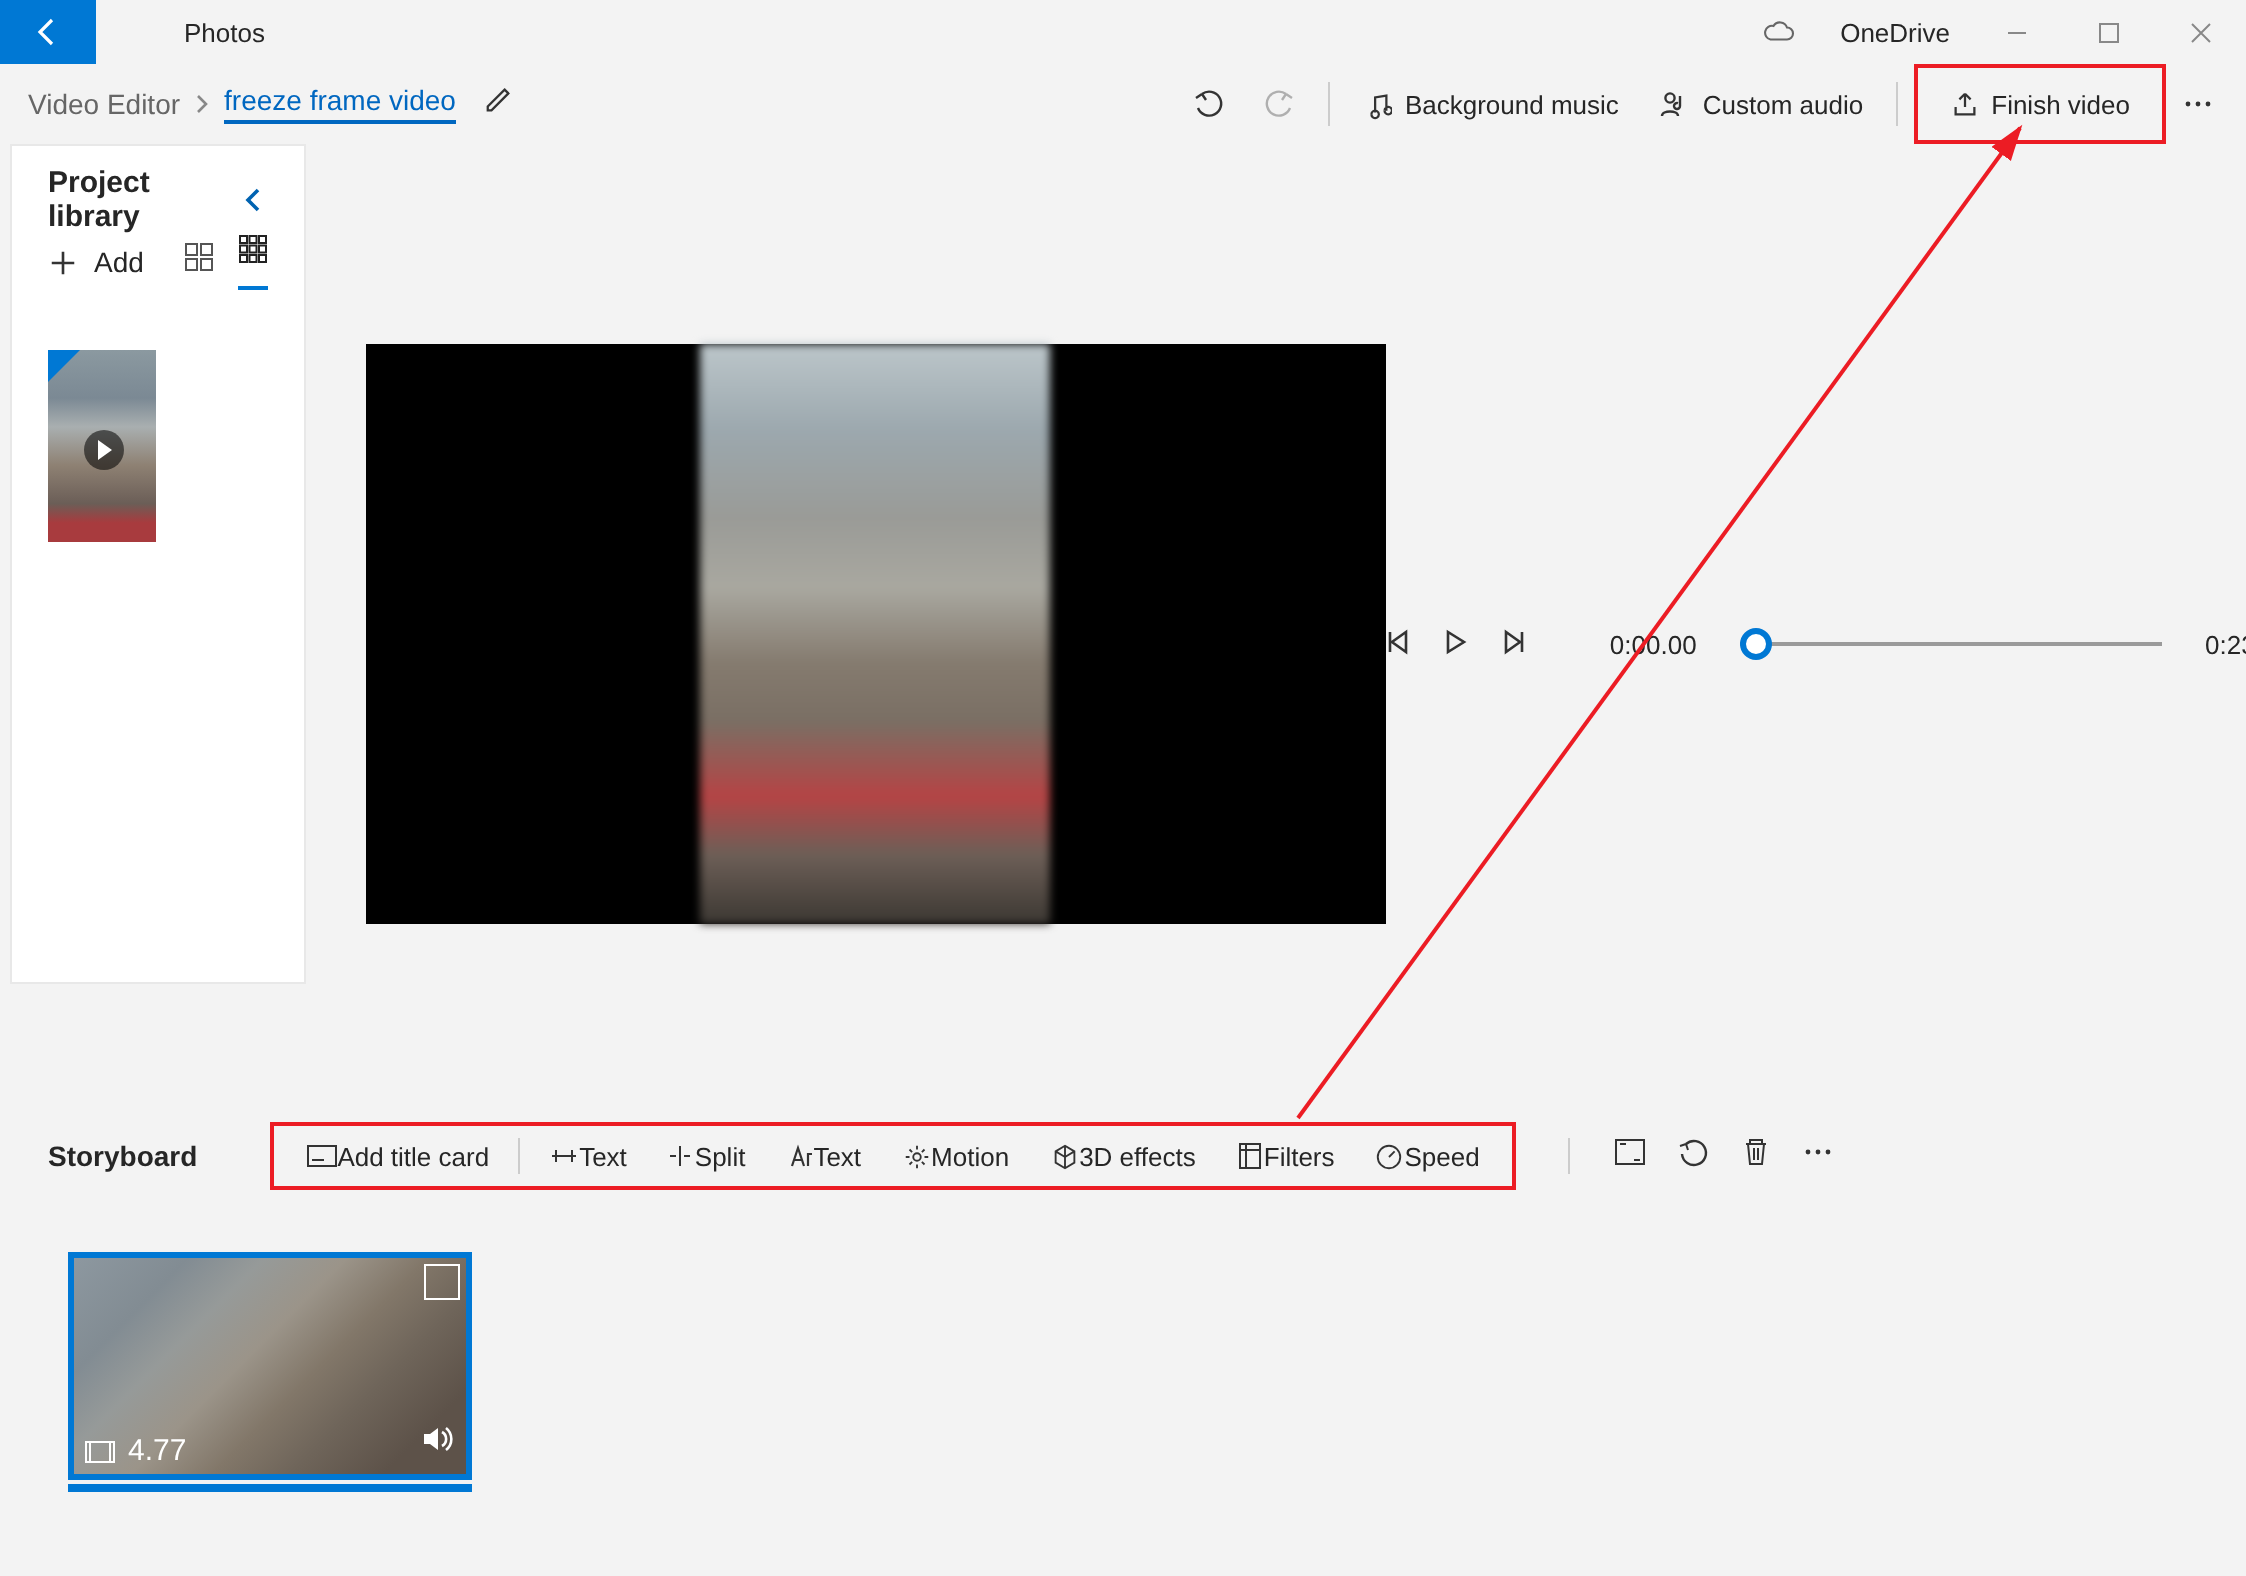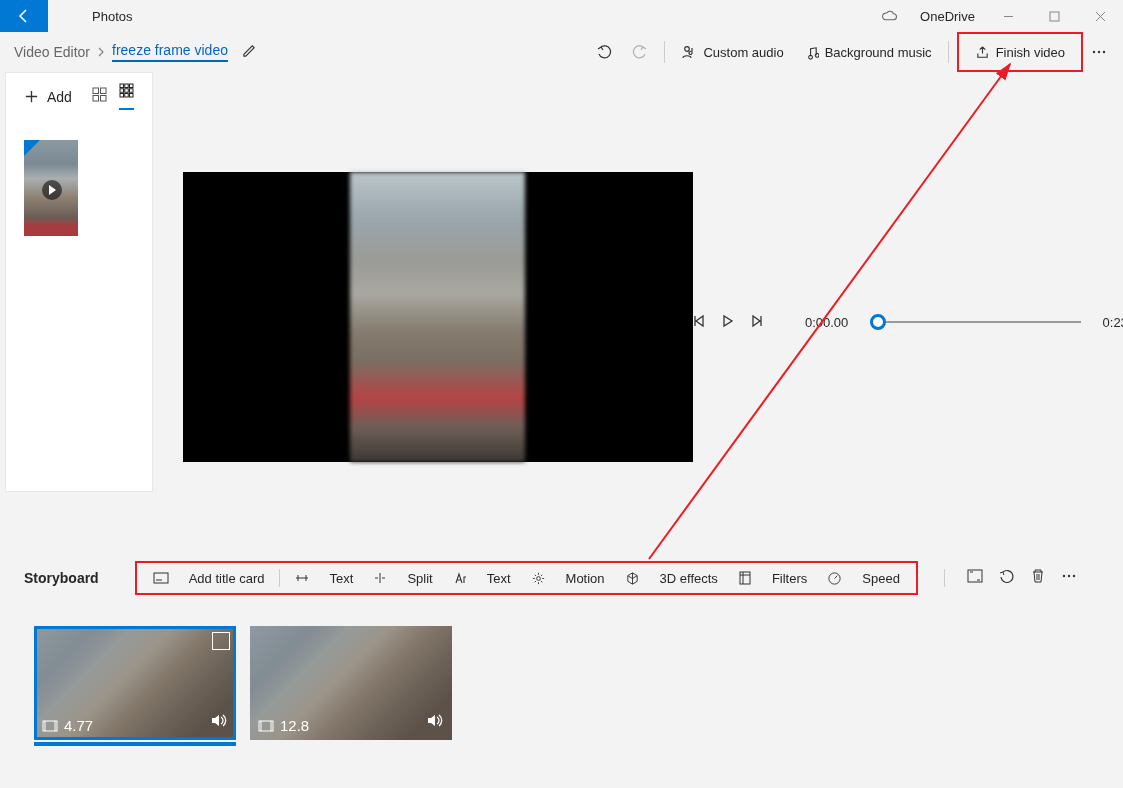--- a/index.html
+++ b/index.html
@@ -38,26 +38,26 @@
   .preview-side { flex:1; display:flex; flex-direction:row; align-items:center; padding:0 30px;}
   .preview-frame { width:510px; height:290px; background:#000; margin-top:30px; display:flex; justify-content:center;}
   .portrait { width:175px; height:100%; background:linear-gradient(to bottom,#bcc6ca 0%,#9ca8ae 15%,#9a9b97 30%,#a9a8a0 42%,#857b6f 55%,#7a6f64 65%,#b54445 78%,#6d5f57 88%,#3c3833 100%); filter:blur(2px);}
   .transport { width:510px; height:60px; margin-top:40px; display:flex; align-items:center; gap:14px; font-size:13px;}
   .track { flex:1; height:2px; background:#9a9a9a; position:relative; margin:0 8px;}
   .knob { position:absolute; left:0; top:-7px; width:16px; height:16px; border:3px solid #0078d4; background:#fff; border-radius:50%;}
   
   .story-bar { display:flex; align-items:center; padding:0 24px; height:40px; margin-top:26px;}
   .story-label { font-weight:600; font-size:14px; padding-right:36px;}
   .tool-group { border:2px solid #ec1c24; display:flex; align-items:center; height:34px; padding:0 6px;}
-  .tool-btn { display:flex; align-items:center; gap:20px; font-size:13px; padding:0 10px; height:100%;}
+  .tool-btn { display:flex; align-items:center; gap:0; font-size:13px; padding:0 10px; height:100%;}
   .tool-sep { width:1px; height:18px; background:#ccc; margin:0 4px;}
   .right-tools { display:flex; align-items:center; gap:16px; padding-left:20px;}
   .right-tools .tb-sep{height:18px;}
   
-  .clips { display:flex; gap:14px; padding:28px 34px;}
+  .clips { display:flex; gap:30px; padding:28px 34px;}
   .clip { width:202px; height:114px; position:relative; background:linear-gradient(135deg,#8e99a1 0%,#828c93 20%,#969a99 32%,#9b9489 45%,#827769 58%,#6f655a 70%,#5d5249 85%); background-size:cover;}
   .clip.sel { outline:3px solid #0078d4; outline-offset:-3px;}
   .clip.sel::after{content:"";position:absolute;bottom:-6px;left:0;right:0;height:4px;background:#0078d4;}
   .clip-label{position:absolute;bottom:6px;left:8px;color:#fff;font-size:15px; display:flex; align-items:center; gap:6px;}
   .sound-icon{position:absolute;bottom:8px;right:8px;color:#fff;}
   .sq-mark{position:absolute;top:6px;right:6px;width:18px;height:18px;border:1.5px solid #fff; }
   
   svg.annot { position:absolute; top:56px; left:640px; width:420px; height:505px; pointer-events:none;}
   .ico { display:inline-flex; }
   .chev-blue{color:#0063b1;}
@@ -119,31 +119,31 @@
       </svg>
     </span>
   <span class="tb-btn" style="opacity:.35">
       <svg width="16" height="16" viewBox="0 0 16 16">
         <path d="M11 3 A6 6 0 1 0 13 10" fill="none" stroke="#333" stroke-width="1.2"></path>
         <path d="M11 3 L14 5 M11 3 L9 6" stroke="#333" stroke-width="1.2" fill="none"></path>
       </svg>
     </span>
   <div class="tb-sep"></div>
   <span class="tb-btn">
+    <svg width="15" height="15" viewBox="0 0 16 16">
+        <path d="M5 13a2 2 0 1 0 0-.01M12 11a2 2 0 1 0 0-.01M7 12V4l6-1v8" fill="none" stroke="#333" stroke-width="1.2"></path>
+      </svg>
+    <span>Background music</span>
+  </span>
+  <span class="tb-btn">
     <svg width="16" height="16" viewBox="0 0 16 16">
         <circle cx="6" cy="5" r="2.3" fill="none" stroke="#333" stroke-width="1.2"></circle>
         <path d="M2 14c0-3 8-3 8 0M11 4v5a1.5 1.5 0 1 1-1-1.4" fill="none" stroke="#333" stroke-width="1.2"></path>
       </svg>
     <span>Custom audio</span>
-  </span>
-  <span class="tb-btn">
-    <svg width="15" height="15" viewBox="0 0 16 16">
-        <path d="M5 13a2 2 0 1 0 0-.01M12 11a2 2 0 1 0 0-.01M7 12V4l6-1v8" fill="none" stroke="#333" stroke-width="1.2"></path>
-      </svg>
-    <span>Background music</span>
   </span>
   <div class="tb-sep"></div>
   <span class="finish-box">
     <span class="tb-btn">
       <svg width="15" height="15" viewBox="0 0 16 16">
           <path d="M3 9v4h10V9M8 2v7M8 2l3 3M8 2L5 5" fill="none" stroke="#333" stroke-width="1.2"></path>
         </svg>
       <span>Finish video</span>
     </span>
   </span>
@@ -151,20 +151,28 @@
       <svg width="16" height="16">
         <circle cx="3" cy="8" r="1.2" fill="#333"></circle>
         <circle cx="8" cy="8" r="1.2" fill="#333"></circle>
         <circle cx="13" cy="8" r="1.2" fill="#333"></circle>
       </svg>
     </span>
 </div>
 
 <div class="body">
   <div class="library">
+    <div class="lib-head">
+      <div class="lib-title">Project library</div>
+      <span class="ico chev-blue">
+          <svg width="14" height="14">
+            <path d="M9 2 L4 7 L9 12" stroke="#0063b1" stroke-width="1.8" fill="none"></path>
+          </svg>
+        </span>
+    </div>
     <div class="lib-actions">
       <span class="add-btn">
         <svg width="15" height="15" viewBox="0 0 16 16">
             <path d="M8 2v12M2 8h12" stroke="#333" stroke-width="1.4"></path>
           </svg>
         <span>Add</span>
       </span>
       <div class="spacer"></div>
       <div class="view-icons">
         <span><svg width="15" height="15">
@@ -312,34 +320,20 @@
           <line x1="3" y1="1" x2="3" y2="11" stroke="#fff"></line>
           <line x1="13" y1="1" x2="13" y2="11" stroke="#fff"></line>
         </svg>
         <span>4.77</span>
       </div>
       <div class="sound-icon"><svg width="18" height="15" viewBox="0 0 18 15">
           <path d="M2 5v5h3l4 3V2L5 5z" fill="#fff"></path>
           <path d="M11 4a4 4 0 0 1 0 7M13 2a7 7 0 0 1 0 11" fill="none" stroke="#fff" stroke-width="1.3"></path>
         </svg></div>
     </div>
-    <div class="clip">
-      <div class="clip-label">
-        <svg width="16" height="12">
-          <rect x="1" y="1" width="14" height="10" fill="none" stroke="#fff"></rect>
-          <line x1="3" y1="1" x2="3" y2="11" stroke="#fff"></line>
-          <line x1="13" y1="1" x2="13" y2="11" stroke="#fff"></line>
-        </svg>
-        <span>12.8</span>
-      </div>
-      <div class="sound-icon"><svg width="18" height="15" viewBox="0 0 18 15">
-          <path d="M2 5v5h3l4 3V2L5 5z" fill="#fff"></path>
-          <path d="M11 4a4 4 0 0 1 0 7M13 2a7 7 0 0 1 0 11" fill="none" stroke="#fff" stroke-width="1.3"></path>
-        </svg></div>
-    </div>
   </div>
 
 <svg class="annot">
   <defs>
       <marker id="ah" markerWidth="10" markerHeight="10" refX="8" refY="3" orient="auto">
         <path d="M0 0L9 3L0 6z" fill="#ec1c24"></path>
       </marker>
     </defs>
   <line x1="9" y1="503" x2="370" y2="8" stroke="#ec1c24" stroke-width="2" marker-end="url(#ah)"></line>
 </svg>

